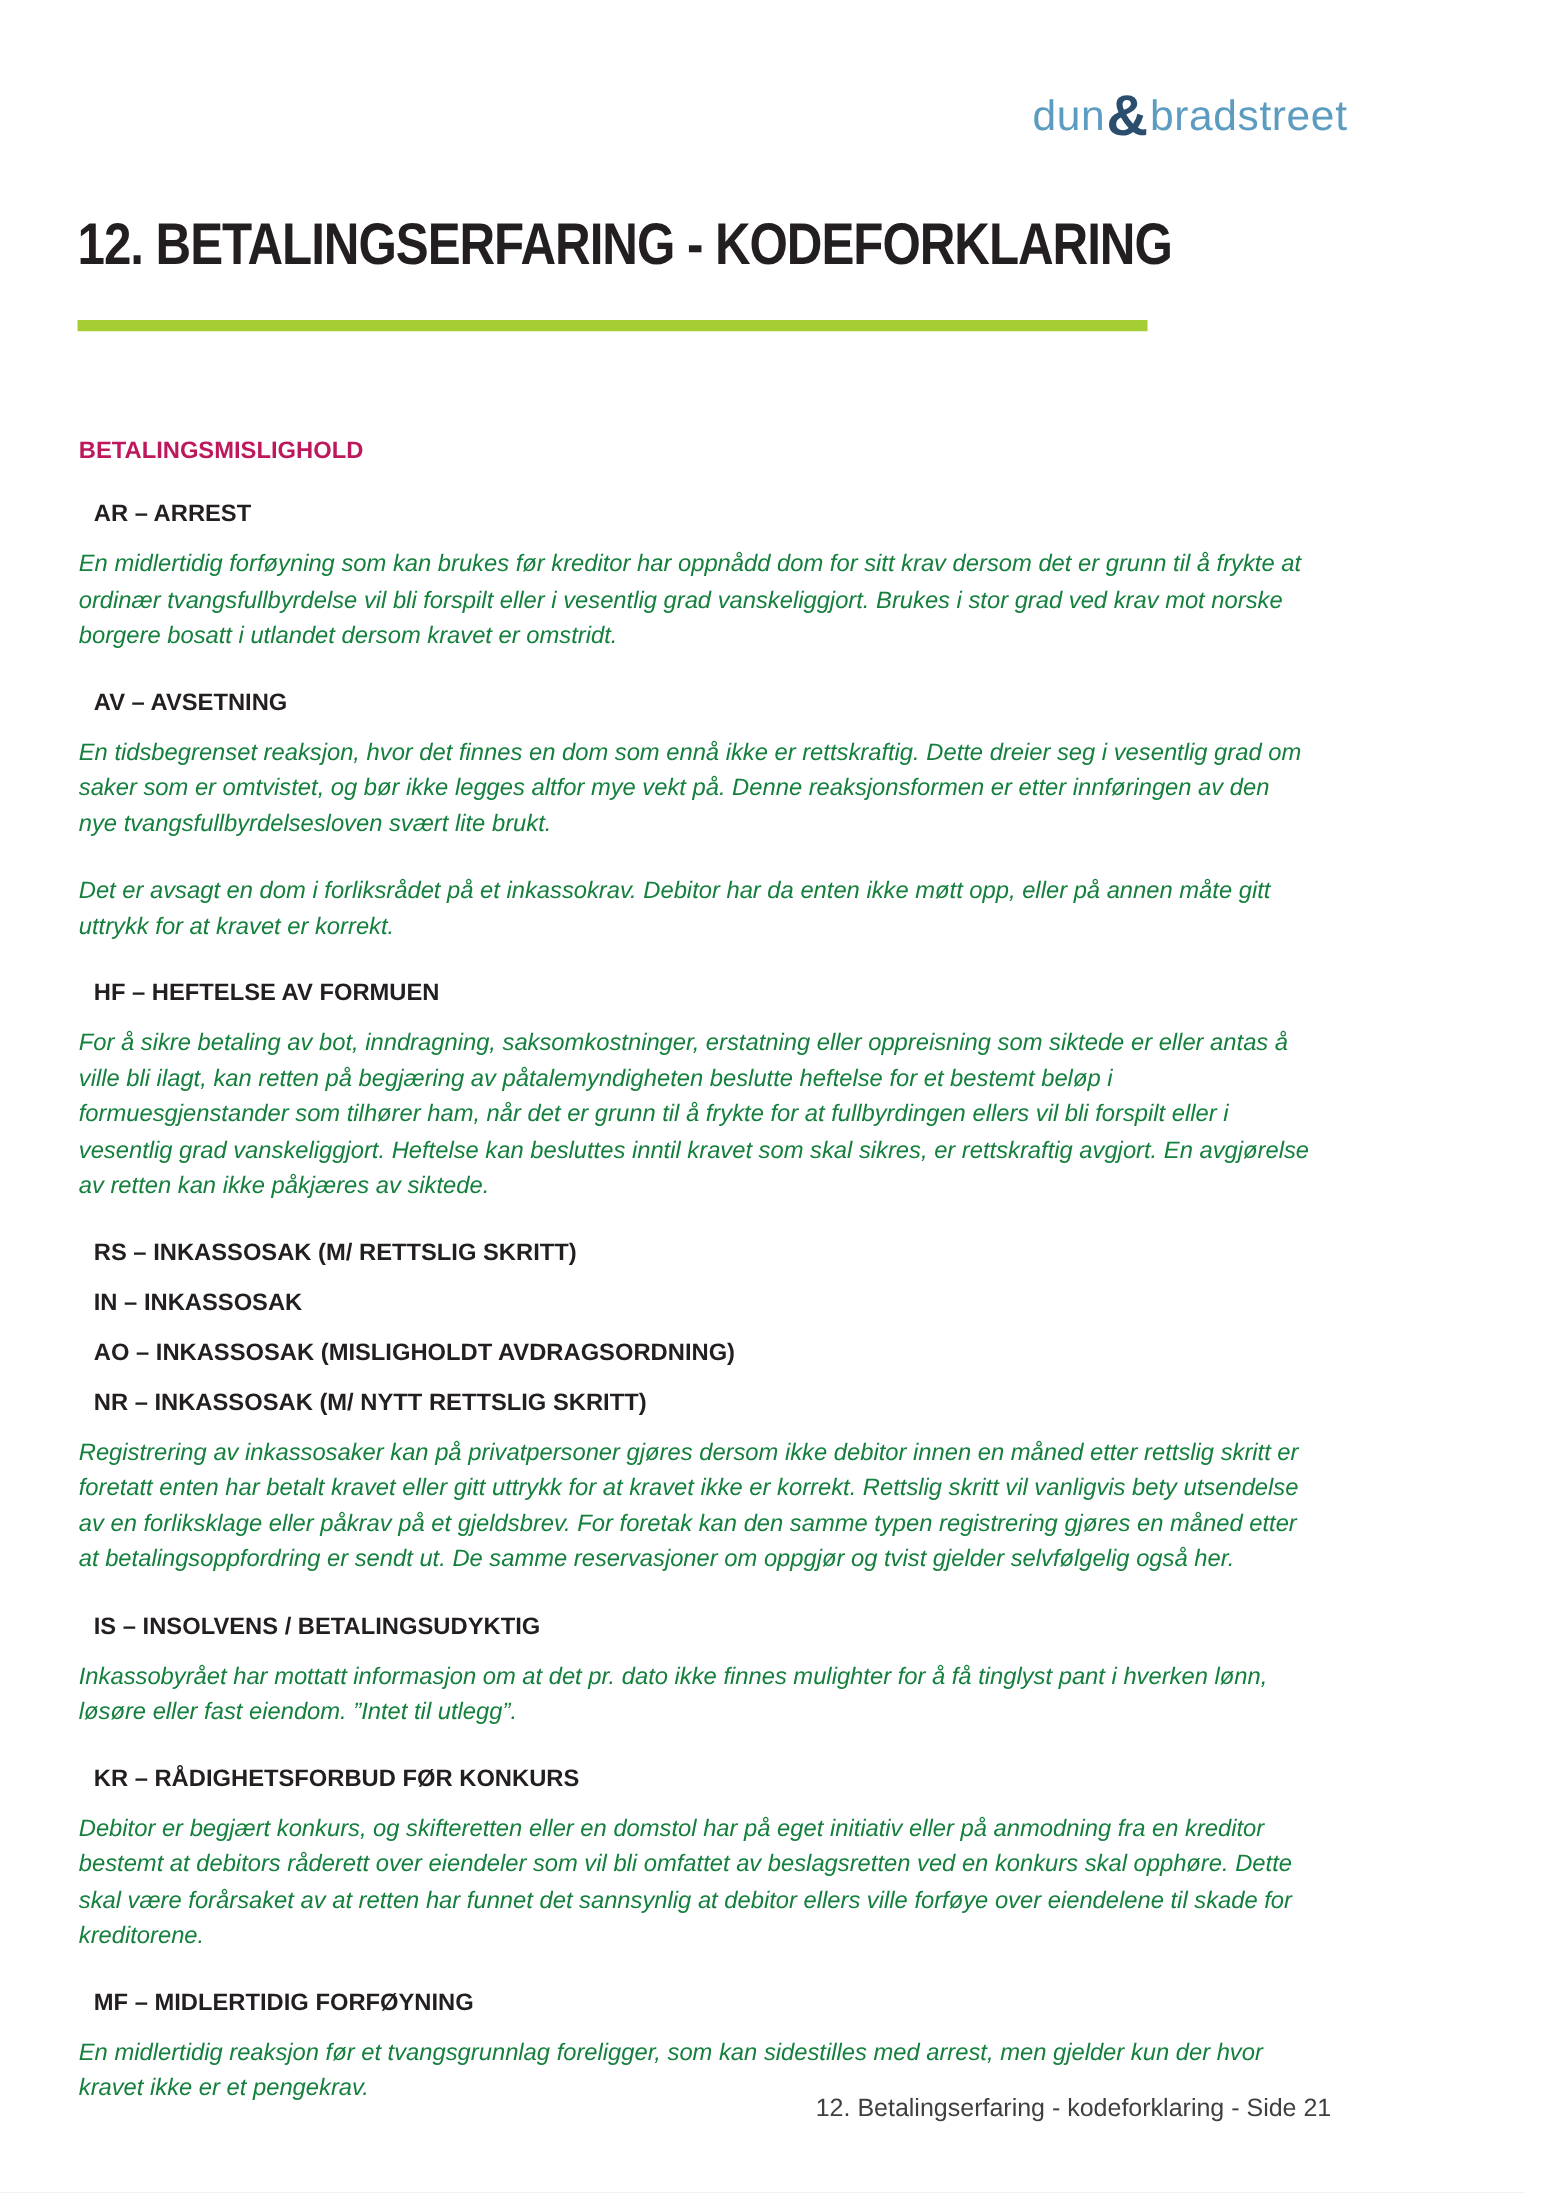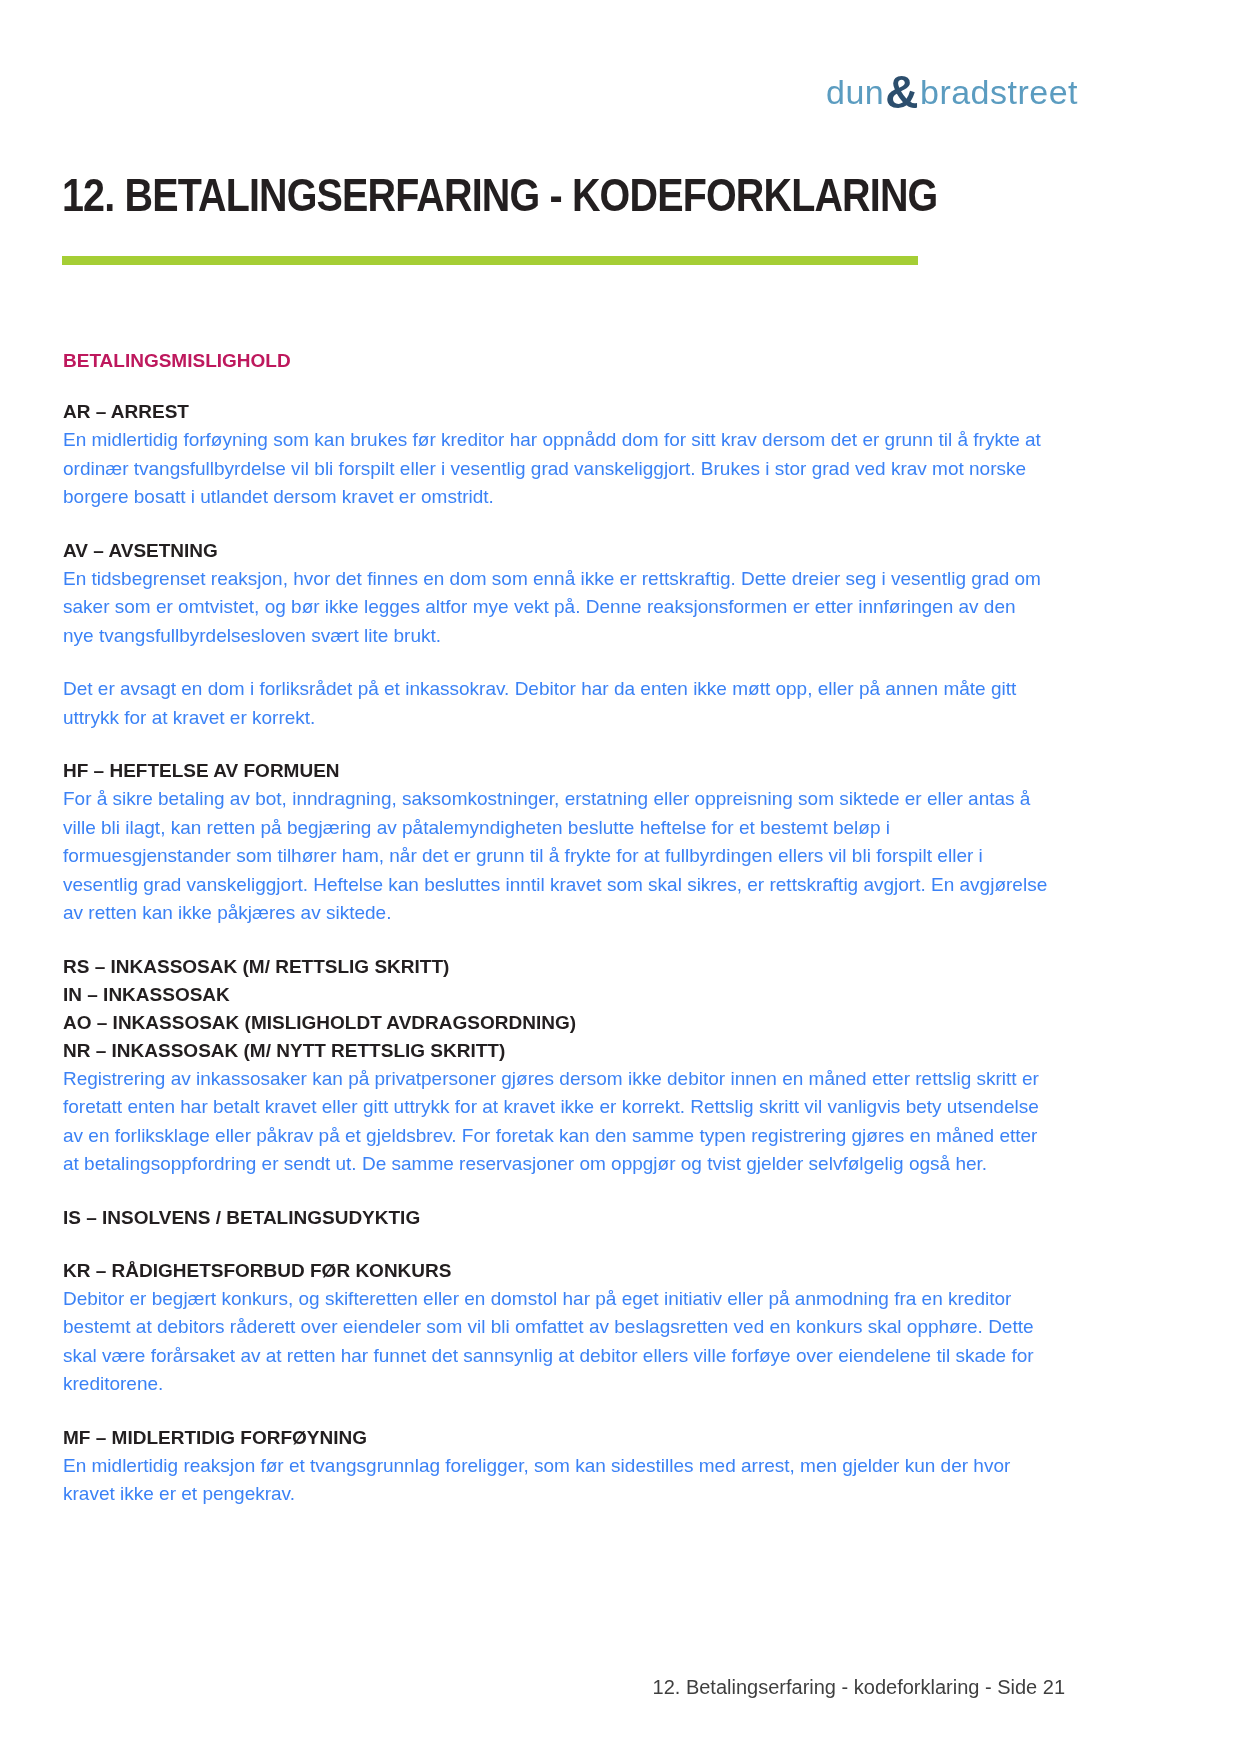--- a/index.html
+++ b/index.html
@@ -53,30 +53,31 @@
     width:988px;
   }
   .lead-heading {
     margin:0 0 23px 0;
     font-size:19px; font-weight:bold;
     color:#be185d;
     line-height:28px;
   }
   .code-section { margin:0 0 25px 0; }
   .code-heading {
-    margin:0;
+    margin:12px;
     font-size:19px; font-weight:bold;
     color:#231f20;
     line-height:28px;
   }
   .code-body {
     margin:0;
     font-size:19px;
-    color:#3b82f6;
+    color:#15803d;
     line-height:28.5px;
+    font-style:italic;
   }
 
   
   .footer {
     position:absolute; top:1676px; right:176px;
     font-size:20px;
     color:#3f3f3f;
   }
 </style>
 </head>
@@ -111,20 +112,21 @@
       </section>
       <section class="code-section">
         <h3 class="code-heading">RS – INKASSOSAK (M/ RETTSLIG SKRITT)</h3>
         <h3 class="code-heading">IN – INKASSOSAK</h3>
         <h3 class="code-heading">AO – INKASSOSAK (MISLIGHOLDT AVDRAGSORDNING)</h3>
         <h3 class="code-heading">NR – INKASSOSAK (M/ NYTT RETTSLIG SKRITT)</h3>
         <p class="code-body">Registrering av inkassosaker kan på privatpersoner gjøres dersom ikke debitor innen en måned etter rettslig skritt er foretatt enten har betalt kravet eller gitt uttrykk for at kravet ikke er korrekt. Rettslig skritt vil vanligvis bety utsendelse av en forliksklage eller påkrav på et gjeldsbrev. For foretak kan den samme typen registrering gjøres en måned etter at betalingsoppfordring er sendt ut. De samme reservasjoner om oppgjør og tvist gjelder selvfølgelig også her.</p>
       </section>
       <section class="code-section">
         <h3 class="code-heading">IS – INSOLVENS / BETALINGSUDYKTIG</h3>
+        <p class="code-body">Inkassobyrået har mottatt informasjon om at det pr. dato ikke finnes mulighter for å få tinglyst pant i hverken lønn, løsøre eller fast eiendom. ”Intet til utlegg”.</p>
       </section>
       <section class="code-section">
         <h3 class="code-heading">KR – RÅDIGHETSFORBUD FØR KONKURS</h3>
         <p class="code-body">Debitor er begjært konkurs, og skifteretten eller en domstol har på eget initiativ eller på anmodning fra en kreditor bestemt at debitors råderett over eiendeler som vil bli omfattet av beslagsretten ved en konkurs skal opphøre. Dette skal være forårsaket av at retten har funnet det sannsynlig at debitor ellers ville forføye over eiendelene til skade for kreditorene.</p>
       </section>
       <section class="code-section">
         <h3 class="code-heading">MF – MIDLERTIDIG FORFØYNING</h3>
         <p class="code-body">En midlertidig reaksjon før et tvangsgrunnlag foreligger, som kan sidestilles med arrest, men gjelder kun der hvor kravet ikke er et pengekrav.</p>
       </section>
     </main>

